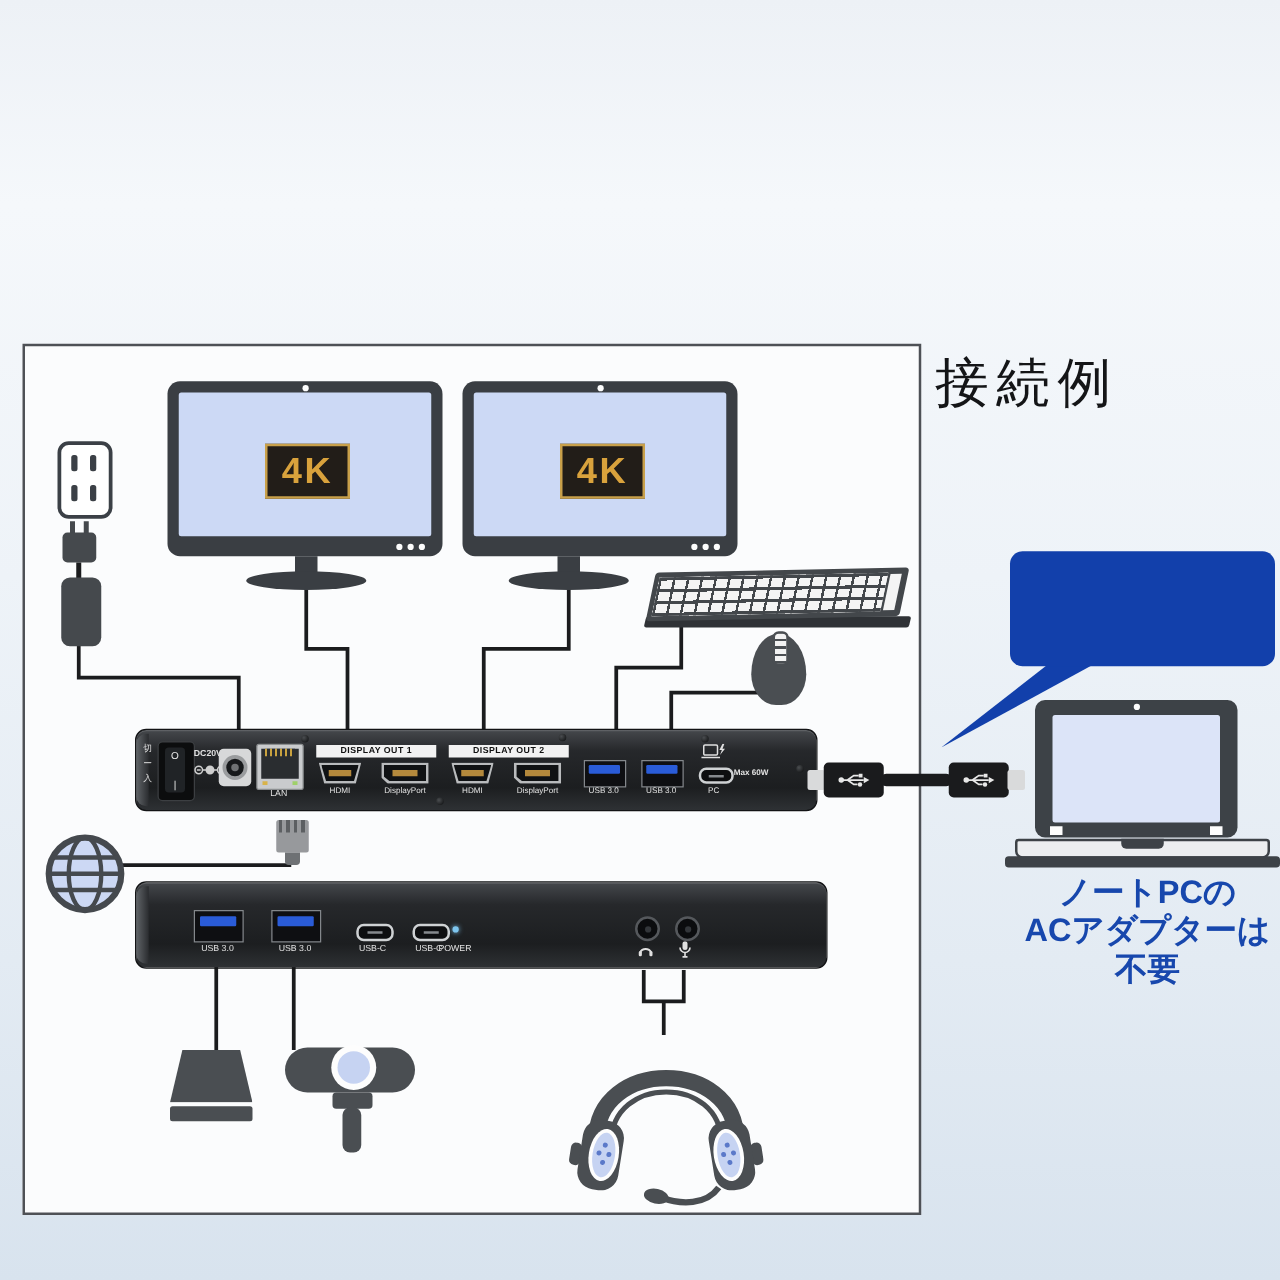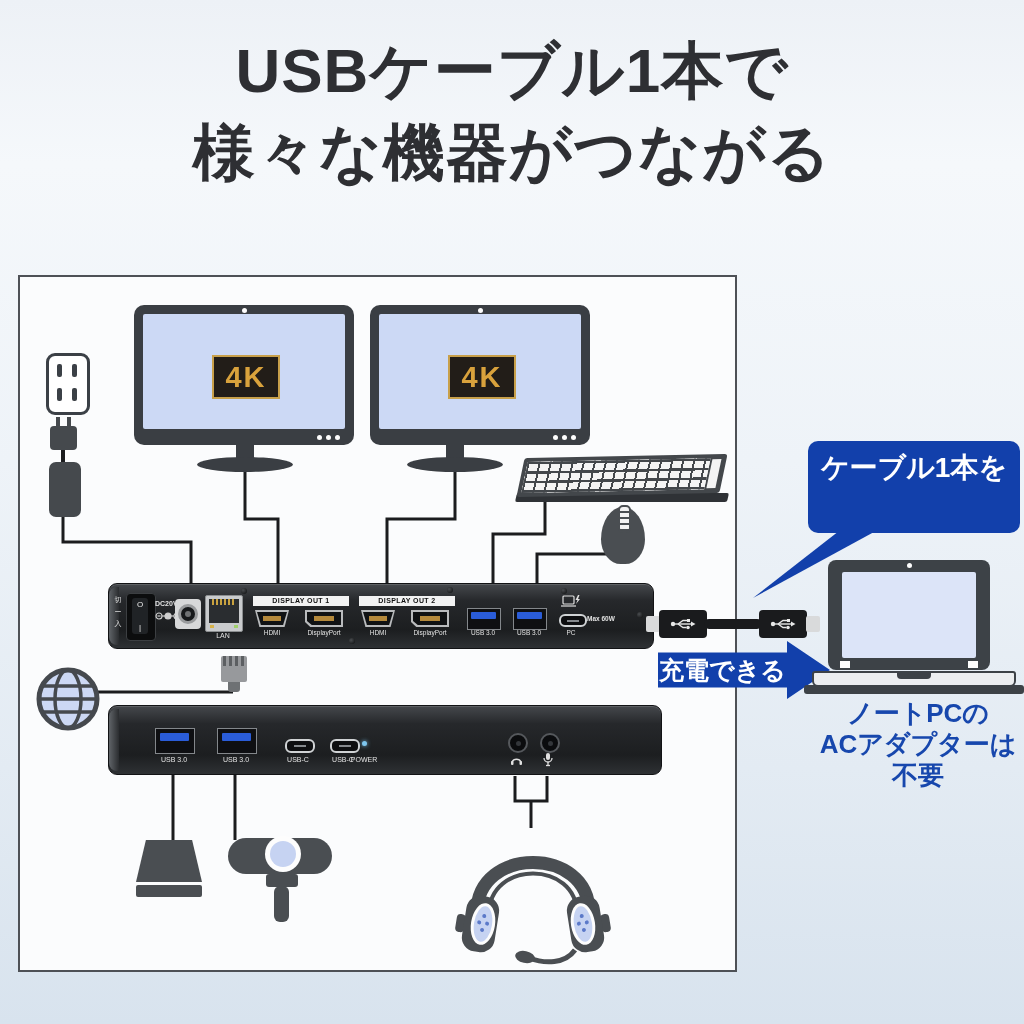--- a/index.html
+++ b/index.html
@@ -40,26 +40,23 @@
   .gray{background:#4a4e52;}
   .blue-box{background:#1240ab;color:#fff;font-weight:bold;}
   .note-text{color:#1747ad;font-weight:bold;font-size:26px;line-height:31px;text-align:center;}
   svg{display:block;}
 </style>
 </head>
 <body>
 
 <div class="canvas">
 
-  <div class="abs title">
-    <div>USBケーブル1本で</div>
-    <div>様々な機器がつながる</div>
-  </div>
 
   <div class="abs frame"></div>
+  <div class="abs diagram-label">接続例</div>
 
   <svg class="abs" style="left:0;top:0;" width="1024" height="1024">
     <g stroke="#1b1c1e" stroke-width="3" fill="none">
       <polyline points="63,515 63,542 191,542 191,584"></polyline>
       <polyline points="245,470 245,519 278,519 278,584"></polyline>
       <polyline points="455,470 455,519 387,519 387,584"></polyline>
       <polyline points="545,498 545,534 493,534 493,584"></polyline>
       <polyline points="607,554 537,554 537,584"></polyline>
       <polyline points="96,692 233,692"></polyline>
       <polyline points="173,772 173,840"></polyline>
@@ -324,27 +321,23 @@
           <path d="M8 6 L13 9.5 L16 9.5"></path>
       </g>
       <circle cx="3" cy="6" r="2.2" fill="#e8e8e8"></circle>
         <rect x="17" y="1" width="3" height="3" fill="#e8e8e8"></rect>
       <circle cx="18" cy="9.5" r="1.8" fill="#e8e8e8"></circle>
         <polygon points="21,3.5 25.5,6 21,8.5" fill="#e8e8e8"></polygon>
     </svg>
   </div>
   <div class="abs" style="left:806px;top:616px;width:14px;height:16px;background:#d9dadb;border-radius:2px;"></div>
 
-  <div class="abs blue-box" style="left:658px;top:641px;width:172px;height:58px;clip-path:polygon(0 20%,75% 20%,75% 0,100% 50%,75% 100%,75% 80%,0 80%);">
-    <div class="abs" style="left:0;top:0;width:75%;height:100%;text-align:center;font-size:25px;line-height:58px;">充電できる</div>
-  </div>
 
   <div class="abs blue-box" style="left:753px;top:526px;width:132px;height:72px;clip-path:polygon(70% 0,100% 0,0 100%);"></div>
   <div class="abs blue-box" style="left:808px;top:441px;width:212px;height:92px;border-radius:10px;text-align:center;font-size:28px;line-height:38px;padding-top:8px;box-sizing:border-box;">
-    <div>ケーブル1本を</div>
   </div>
 
   <div class="abs" style="left:828px;top:560px;width:162px;height:110px;background:#3d4247;border-radius:8px;">
     <div class="abs" style="left:14px;top:12px;width:134px;height:86px;background:#dce4f8;border-radius:2px;"></div>
     <div class="abs" style="left:50%;top:3px;margin-left:-2px;width:5px;height:5px;border-radius:50%;background:#fdfdfd;"></div>
     <div class="abs" style="left:12px;bottom:2px;width:10px;height:7px;background:#fdfdfd;"></div>
     <div class="abs" style="right:12px;bottom:2px;width:10px;height:7px;background:#fdfdfd;"></div>
   </div>
   <div class="abs" style="left:812px;top:671px;width:204px;height:16px;background:#eceef0;border:2px solid #3d4247;border-radius:3px 3px 6px 6px;box-sizing:border-box;"></div>
   <div class="abs" style="left:897px;top:671px;width:34px;height:8px;background:#3d4247;border-radius:0 0 4px 4px;"></div>

